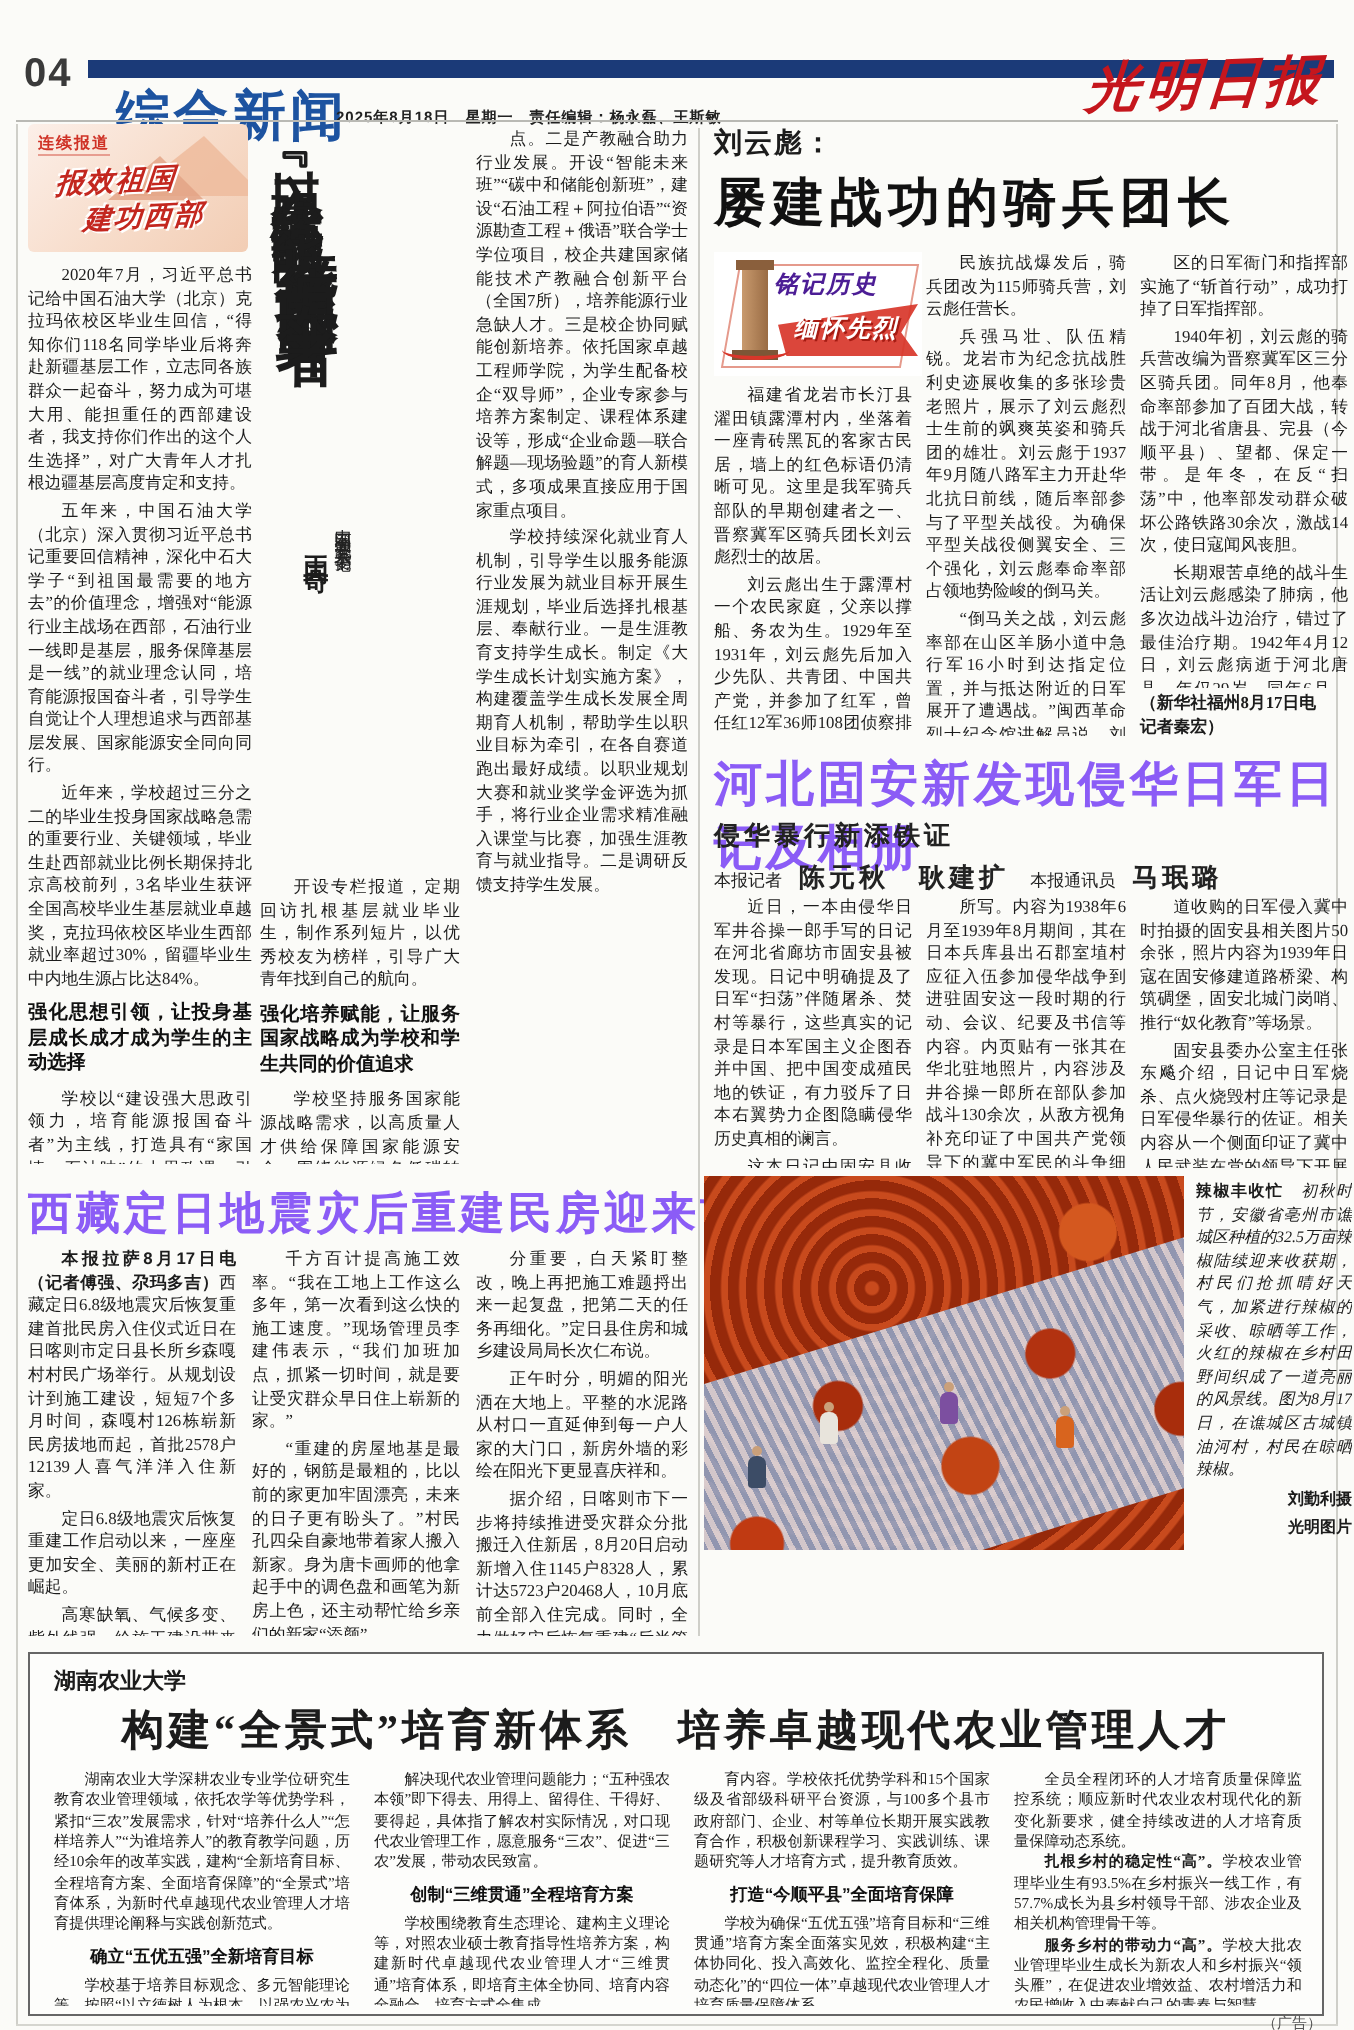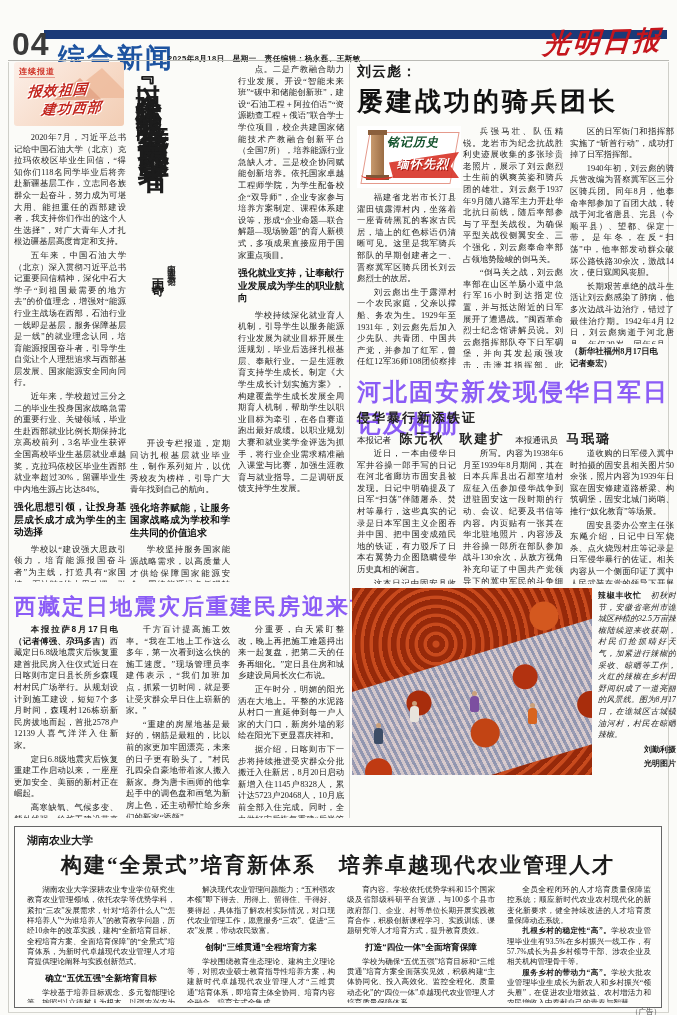--- a/index.html
+++ b/index.html
@@ -4,21 +4,21 @@
 <style>
   html,body{margin:0;padding:0;background:#d9d9d4;}
   .page{position:relative;width:677px;height:1015px;margin:0 auto;background:#fbfbf8;
         font-family:"Liberation Serif","DejaVu Serif",serif;color:#1c1c1c;overflow:hidden;}
   .abs{position:absolute;}
   .hairline-h{position:absolute;height:1px;background:#b9b9b4;}
   .hairline-v{position:absolute;width:1px;background:#cfcfc9;}
 
   
   .topbar{position:absolute;left:44px;top:30px;width:623px;height:9px;background:#1b3a78;}
-  .pageno{position:absolute;left:12px;top:26px;font-size:32px;font-weight:bold;color:#3a3a3a;
+  .pageno{position:absolute;left:12px;top:26px;font-size:20px;font-weight:bold;color:#3a3a3a;
           font-family:"Liberation Sans",sans-serif;letter-spacing:1px;}
   .section-title{position:absolute;left:58px;top:40px;font-size:27px;font-weight:bold;color:#1d53a0;
           font-family:"Liberation Sans",sans-serif;letter-spacing:2px;}
   .dateline{position:absolute;left:168px;top:54px;font-size:7.5px;font-weight:bold;color:#222;
           font-family:"Liberation Sans",sans-serif;letter-spacing:.5px;}
   .masthead{position:absolute;right:14px;top:24px;font-size:27px;font-weight:bold;color:#c5161d;
           font-style:italic;letter-spacing:3px;transform:rotate(-2deg) skewX(-6deg);}
 
   
   .col{position:absolute;overflow:hidden;font-size:8.4px;line-height:1.38;text-align:justify;}
@@ -55,21 +55,21 @@
   .badge2{position:absolute;left:357px;top:126px;width:104px;height:62px;overflow:hidden;background:#fff;}
   .badge2 .frame{position:absolute;left:8px;top:6px;width:88px;height:50px;border:1px solid #e59a8c;
           transform:skewX(-10deg);}
   .badge2 .monu{position:absolute;left:14px;top:8px;width:13px;height:42px;
           background:linear-gradient(90deg,#c89a6e,#9a6c44);}
   .badge2 .monu:before{content:"";position:absolute;left:-3px;top:-4px;width:19px;height:5px;background:#8a5f3c;}
   .badge2 .monu:after{content:"";position:absolute;left:-5px;bottom:-4px;width:23px;height:5px;background:#7d5636;}
   .badge2 .flag{position:absolute;right:2px;top:26px;width:70px;height:26px;background:#d8362a;
           clip-path:polygon(0 40%,100% 0,88% 55%,100% 100%,6% 100%);opacity:.92;}
   .badge2 .t1{position:absolute;left:30px;top:8px;font-size:12px;font-weight:bold;font-style:italic;
-          color:#14532d;font-family:"Liberation Sans",sans-serif;letter-spacing:1px;
+          color:#4c1d95;font-family:"Liberation Sans",sans-serif;letter-spacing:1px;
           text-shadow:1px 1px 0 #fff;}
   .badge2 .t2{position:absolute;left:40px;top:30px;font-size:12px;font-weight:bold;font-style:italic;
           color:#fff;font-family:"Liberation Sans",sans-serif;letter-spacing:1px;
           text-shadow:1px 1px 0 #a51b12;}
   .badge2 .wave{position:absolute;left:4px;top:44px;width:34px;height:8px;
           border-bottom:2px solid #d8362a;border-radius:0 0 50% 50%;}
 
   
   .kicker{position:absolute;font-size:14px;font-weight:bold;letter-spacing:1px;}
   .headline-lg{position:absolute;font-size:26px;font-weight:bold;letter-spacing:3px;color:#111;}
@@ -174,21 +174,20 @@
       <div class="inhead">强化培养赋能，让服务国家战略成为学校和学生共同的价值追求</div>
       <div>
           <p>学校坚持服务国家能源战略需求，以高质量人才供给保障国家能源安全。围绕能源绿色低碳转型，布局覆盖油气科学与工程等能源大学科群，新成立碳中和未来技术学院、新能源学院等，抢占新兴交叉学科先机。</p>
         </div>
     </div>
 
     <div class="col" style="left:238px;top:64px;width:106px;height:518px;">
       <div>
           <p>点。二是产教融合助力行业发展。开设“智能未来班”“碳中和储能创新班”，建设“石油工程＋阿拉伯语”“资源勘查工程＋俄语”联合学士学位项目，校企共建国家储能技术产教融合创新平台（全国7所），培养能源行业急缺人才。三是校企协同赋能创新培养。依托国家卓越工程师学院，为学生配备校企“双导师”，企业专家参与培养方案制定、课程体系建设等，形成“企业命题—联合解题—现场验题”的育人新模式，多项成果直接应用于国家重点项目。</p>
         </div>
-      <div class="inhead">强化就业支持，让奉献行业发展成为学生的职业航向</div>
       <div>
           <p>学校持续深化就业育人机制，引导学生以服务能源行业发展为就业目标开展生涯规划，毕业后选择扎根基层、奉献行业。一是生涯教育支持学生成长。制定《大学生成长计划实施方案》，构建覆盖学生成长发展全周期育人机制，帮助学生以职业目标为牵引，在各自赛道跑出最好成绩。以职业规划大赛和就业奖学金评选为抓手，将行业企业需求精准融入课堂与比赛，加强生涯教育与就业指导。二是调研反馈支持学生发展。</p>
         </div>
     </div>
   </div>
 
   <div>
     <div class="kicker" style="left:357px;top:63px;">刘云彪：</div>
     <div class="headline-lg" style="left:357px;top:84px;">屡建战功的骑兵团长</div>
 
@@ -202,20 +201,21 @@
     </div>
 
     <div class="col" style="left:357px;top:192px;width:99px;height:176px;">
       <div>
           <p>福建省龙岩市长汀县濯田镇露潭村内，坐落着一座青砖黑瓦的客家古民居，墙上的红色标语仍清晰可见。这里是我军骑兵部队的早期创建者之一、晋察冀军区骑兵团长刘云彪烈士的故居。</p>
           <p>刘云彪出生于露潭村一个农民家庭，父亲以撑船、务农为生。1929年至1931年，刘云彪先后加入少先队、共青团、中国共产党，并参加了红军，曾任红12军36师108团侦察排长等职务。</p>
         </div>
     </div>
     <div class="col" style="left:463px;top:126px;width:100px;height:242px;">
       <div>
+          <p>民族抗战爆发后，骑兵团改为115师骑兵营，刘云彪任营长。</p>
           <p>兵强马壮、队伍精锐。龙岩市为纪念抗战胜利史迹展收集的多张珍贵老照片，展示了刘云彪烈士生前的飒爽英姿和骑兵团的雄壮。刘云彪于1937年9月随八路军主力开赴华北抗日前线，随后率部参与了平型关战役。为确保平型关战役侧翼安全、三个强化，刘云彪奉命率部占领地势险峻的倒马关。</p>
           <p>“倒马关之战，刘云彪率部在山区羊肠小道中急行军16小时到达指定位置，并与抵达附近的日军展开了遭遇战。”闽西革命烈士纪念馆讲解员说。刘云彪指挥部队夺下日军碉堡，并向其发起顽强攻击，击溃其指挥部。此战，骑兵营打退了日军多次冲锋。</p>
         </div>
     </div>
     <div class="col" style="left:570px;top:126px;width:104px;height:218px;">
       <div>
           <p>区的日军衙门和指挥部实施了“斩首行动”，成功打掉了日军指挥部。</p>
           <p>1940年初，刘云彪的骑兵营改编为晋察冀军区三分区骑兵团。同年8月，他奉命率部参加了百团大战，转战于河北省唐县、完县（今顺平县）、望都、保定一带。是年冬，在反“扫荡”中，他率部发动群众破坏公路铁路30余次，激战14次，使日寇闻风丧胆。</p>
           <p>长期艰苦卓绝的战斗生活让刘云彪感染了肺病，他多次边战斗边治疗，错过了最佳治疗期。1942年4月12日，刘云彪病逝于河北唐县，年仅29岁。同年6月，晋察冀军区党组织和抗日政府将唐县更名为云彪县。1953年烈士遗骨迁葬至华北军区烈士陵园。</p>
         </div>
@@ -306,21 +306,21 @@
         </div>
       <div class="inhead">创制“三维贯通”全程培育方案</div>
       <div>
           <p>学校围绕教育生态理论、建构主义理论等，对照农业硕士教育指导性培养方案，构建新时代卓越现代农业管理人才“三维贯通”培育体系，即培育主体全协同、培育内容全融合、培育方式全集成。</p>
         </div>
     </div>
     <div class="bcol" style="left:332px;width:148px;">
       <div>
           <p>育内容。学校依托优势学科和15个国家级及省部级科研平台资源，与100多个县市政府部门、企业、村等单位长期开展实践教育合作，积极创新课程学习、实践训练、课题研究等人才培育方式，提升教育质效。</p>
         </div>
-      <div class="inhead">打造“四位一体”全面培育保障</div>
+      <div class="inhead">打造“今顺平县”全面培育保障</div>
       <div>
           <p>学校为确保“五优五强”培育目标和“三维贯通”培育方案全面落实见效，积极构建“主体协同化、投入高效化、监控全程化、质量动态化”的“四位一体”卓越现代农业管理人才培育质量保障体系。</p>
         </div>
     </div>
     <div class="bcol" style="left:492px;width:144px;">
       <div>
           <p>全员全程闭环的人才培育质量保障监控系统；顺应新时代农业农村现代化的新变化新要求，健全持续改进的人才培育质量保障动态系统。</p>
           <p><b>扎根乡村的稳定性“高”。</b>学校农业管理毕业生有93.5%在乡村振兴一线工作，有57.7%成长为县乡村领导干部、涉农企业及相关机构管理骨干等。</p>
           <p><b>服务乡村的带动力“高”。</b>学校大批农业管理毕业生成长为新农人和乡村振兴“领头雁”，在促进农业增效益、农村增活力和农民增收入中奉献自己的青春与智慧。</p>
         </div>

